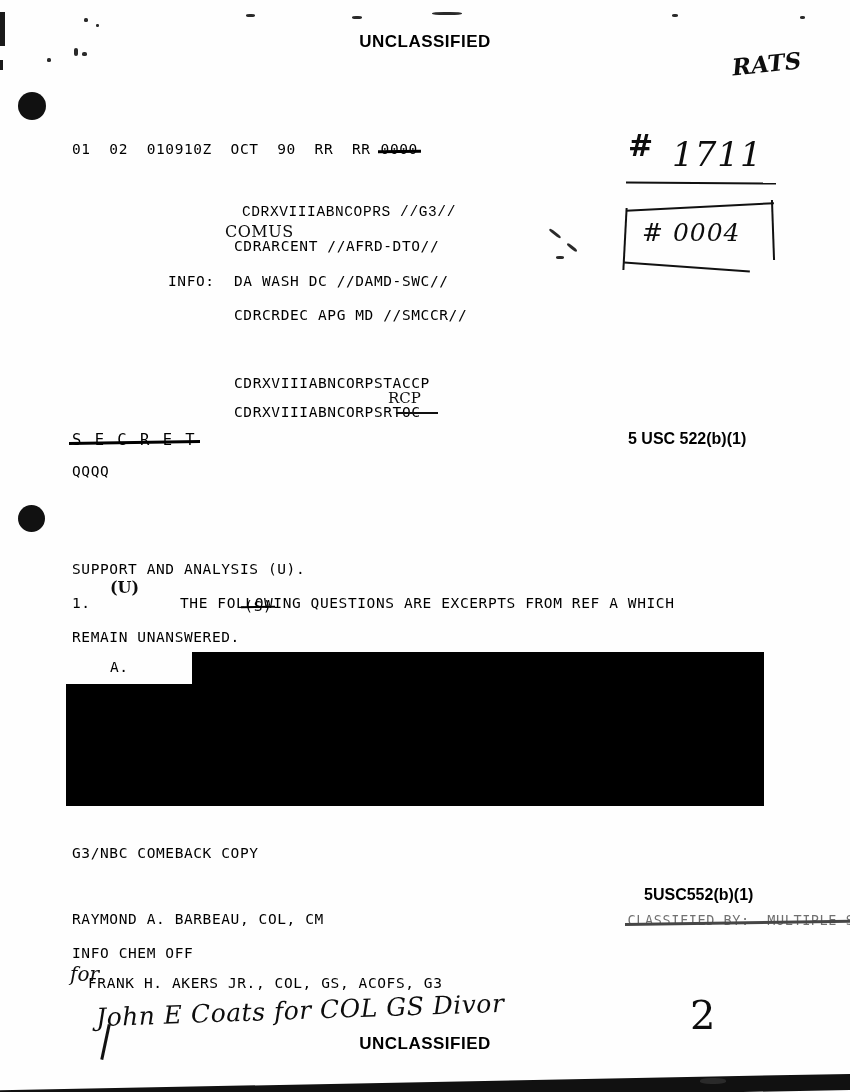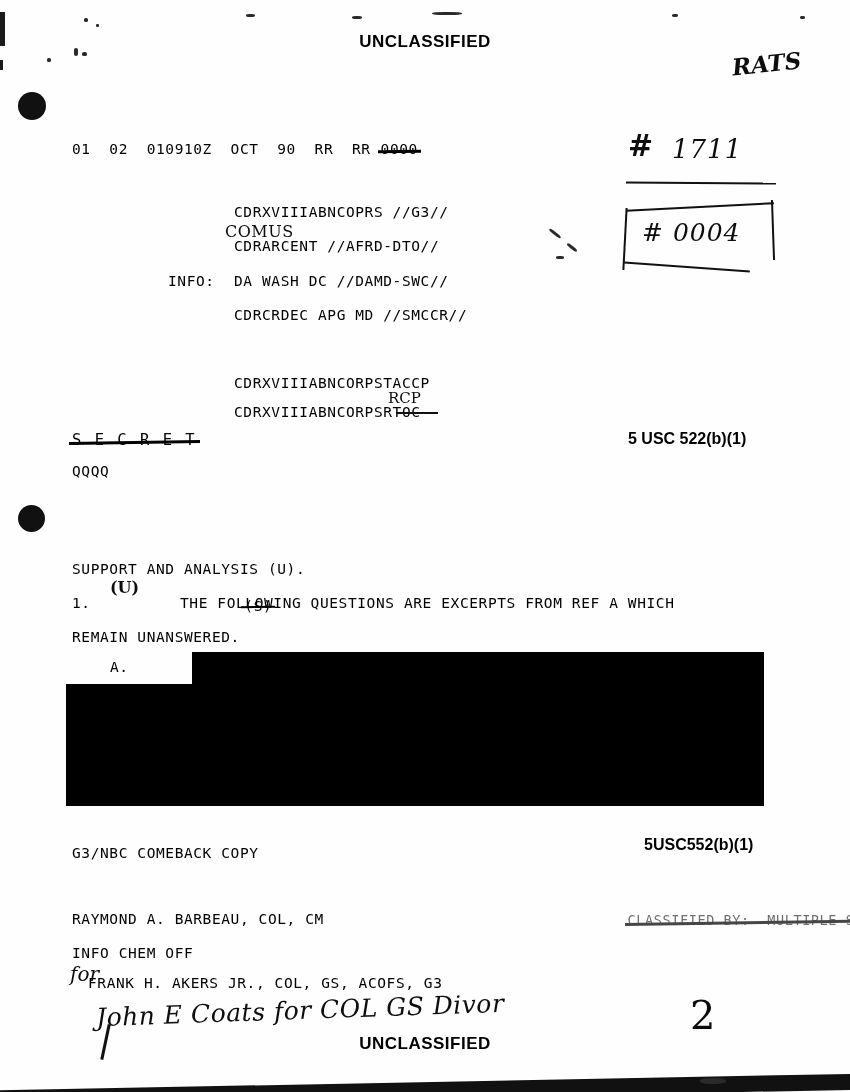--- a/index.html
+++ b/index.html
@@ -133,39 +133,39 @@
 
   
   <div class="abs punch" style="left:18px; top:92px; width:28px; height:28px;"></div>
   <div class="abs punch" style="left:18px; top:505px; width:27px; height:27px;"></div>
 
   
   <div class="abs btext" style="left:72px; top:142px;"><span>01  02  010910Z  OCT  90  RR  RR</span><span class="strike" style="margin-left:10px;">0000</span></div>
 
   
   <div class="abs hand" style="left:628px; top:128px; font-size:30px; font-weight:bold;">#</div>
-  <div class="abs hand" style="left:672px; top:134px; font-size:26px; letter-spacing:1px;">1711</div>
+  <div class="abs hand" style="left:672px; top:134px; font-size:34px; letter-spacing:1px;">1711</div>
   <div class="abs" style="left:626px; top:182px; width:150px; height:2px; background:#111; transform:rotate(0.4deg);"></div>
 
   
   <div class="abs" style="left:620px; top:196px; width:164px; height:74px;">
     <div class="abs" style="left:4px; top:12px; width:2px; height:62px; background:#111; transform:rotate(3deg);"></div>
     <div class="abs" style="left:152px; top:4px; width:2px; height:60px; background:#111; transform:rotate(-2deg);"></div>
     <div class="abs" style="left:6px; top:10px; width:148px; height:2px; background:#111; transform:rotate(-3deg);"></div>
     <div class="abs" style="left:4px; top:70px; width:126px; height:2px; background:#111; transform:rotate(4deg);"></div>
     <div class="abs hand" style="left:22px; top:22px; font-size:25px; letter-spacing:1px;"># 0004</div>
   </div>
 
   
   <div class="speck" style="left:548px; top:232px; width:14px; height:3px; transform:rotate(38deg);"></div>
   <div class="speck" style="left:566px; top:246px; width:12px; height:3px; transform:rotate(38deg);"></div>
   <div class="speck" style="left:556px; top:256px; width:8px; height:3px;"></div>
 
   
-  <div class="abs btext" style="left:234px; top:205px;">CDRXVIIIABNCOPRS //G3//</div>
+  <div class="abs btext" style="left:242px; top:205px;font-family:Liberation Mono, monospace;">CDRXVIIIABNCOPRS //G3//</div>
   <div class="abs btext" style="left:234px; top:239px;">CDRARCENT //AFRD-DTO//</div>
 
   
   <div class="abs hand" style="left:225px; top:222px; font-size:16px; font-style:normal; letter-spacing:0.5px;">COMUS</div>
 
   
   <div class="abs btext" style="left:168px; top:274px;">INFO:</div>
   <div class="abs btext" style="left:234px; top:274px;">DA WASH DC //DAMD-SWC//</div>
   <div class="abs btext" style="left:234px; top:308px;">CDRCRDEC APG MD //SMCCR//</div>
   <div class="abs btext" style="left:234px; top:376px;">CDRXVIIIABNCORPSTACCP</div>
@@ -201,21 +201,21 @@
   <div class="abs btext strike strike2" style="left:150px; top:660px;">(S)</div>
 
   
   <div class="abs redaction" style="left:192px; top:652px; width:572px; height:32px;"></div>
   <div class="abs redaction" style="left:66px; top:684px; width:698px; height:122px;"></div>
 
   
   <div class="abs btext" style="left:72px; top:846px;">G3/NBC COMEBACK COPY</div>
 
   
-  <div class="abs small-sans-bold" style="left:644px; top:836px;text-align:right;">5USC552(b)(1)</div>
+  <div class="abs small-sans-bold" style="left:644px; top:886px;text-align:right;">5USC552(b)(1)</div>
 
   
   <div class="abs btext" style="left:72px; top:912px;">RAYMOND A. BARBEAU, COL, CM</div>
   <div class="abs btext" style="left:72px; top:946px;">INFO CHEM OFF</div>
   <div class="abs btext" style="left:88px; top:976px;">FRANK H. AKERS JR., COL, GS, ACOFS, G3</div>
 
   
   <div class="abs hand" style="left:70px; top:962px; font-size:20px;">for</div>
 
   

